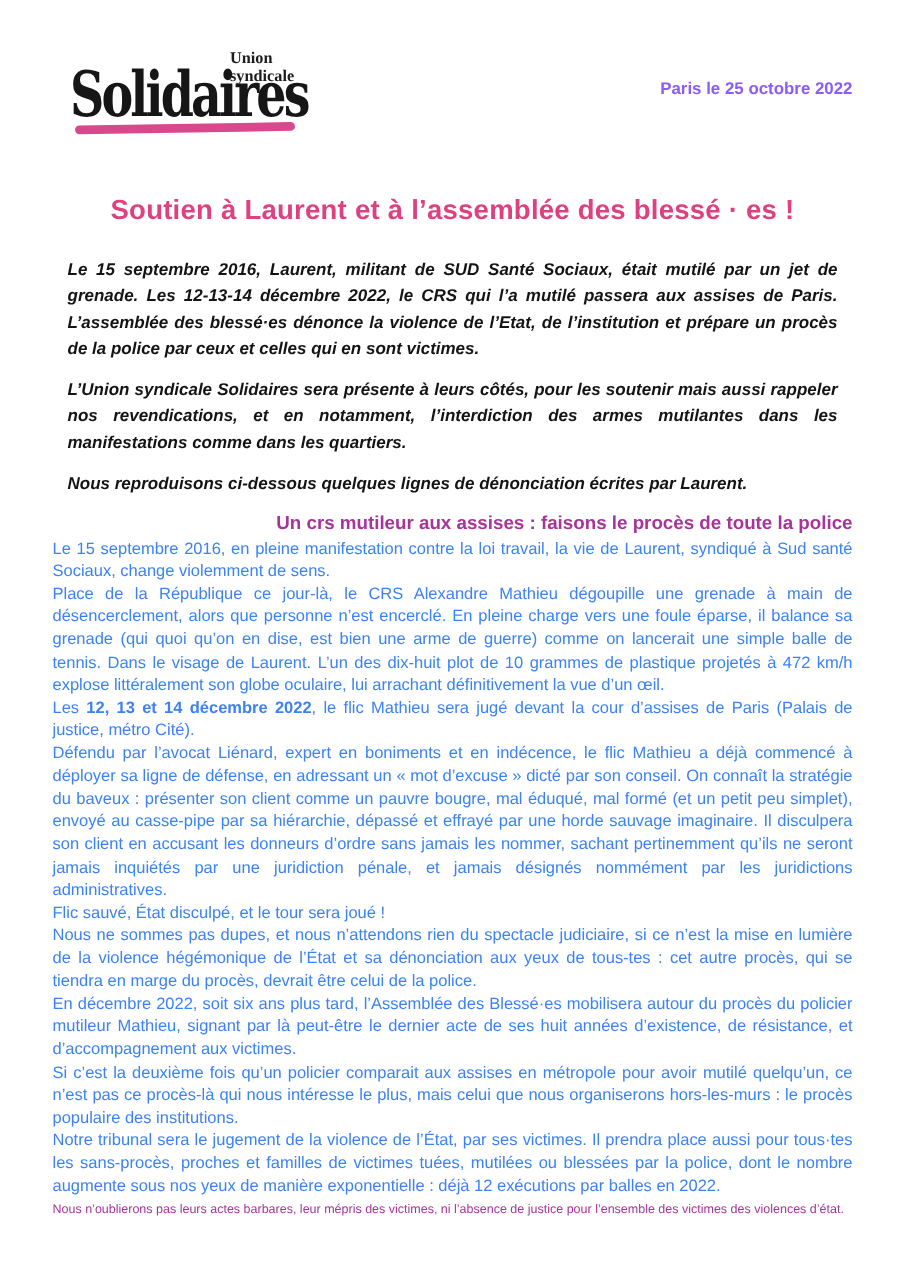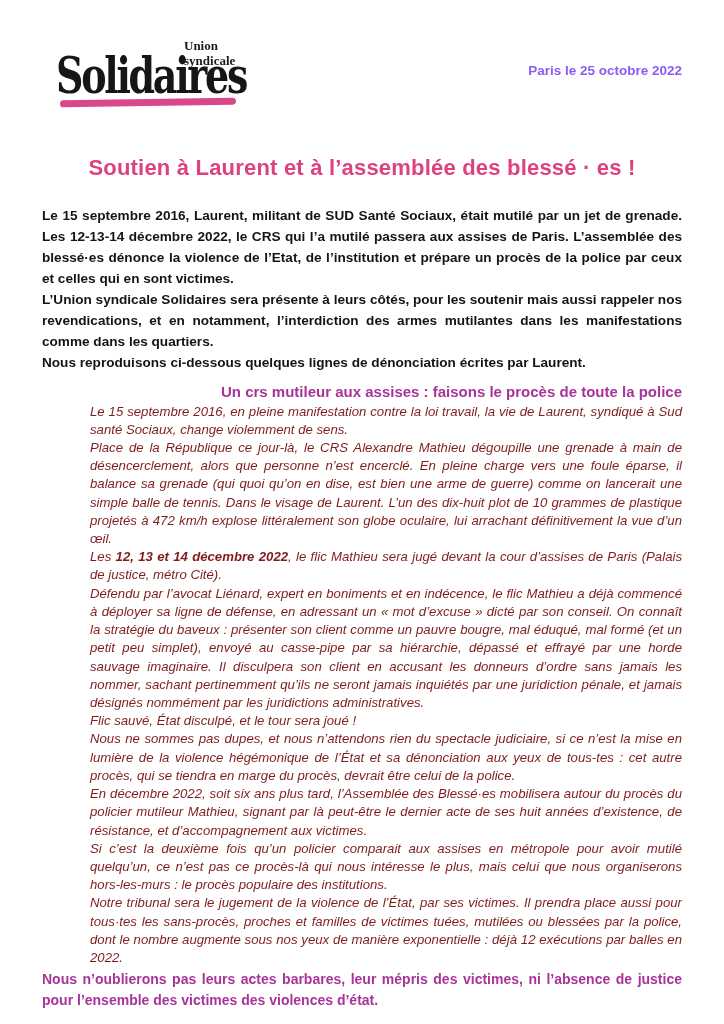--- a/index.html
+++ b/index.html
@@ -58,42 +58,42 @@
     color: var(--title-pink, #de4180);
     font-weight: bold;
     font-size: 22px;
     letter-spacing: 0.2px;
     margin-top: 20px;
     margin-bottom: 24px;
   }
 
   
   .intro { font-weight: bold; font-size: 13.6px; line-height: 1.55; text-align: justify; color: #141414; }
-  .intro p { margin: 0; }
+  .intro p { margin: 12px; font-style: italic; }
 
   
   .subtitle {
     text-align: right;
     color: var(--magenta, #a8339a);
     font-weight: bold;
     font-size: 15px;
     margin-top: 9px;
     margin-bottom: 3px;
   }
 
   
-  .body-text { font-style: italic; font-size: 13.2px; line-height: 1.38; text-align: justify; color: #7f1d1d; margin-left: 48px; }
+  .body-text { font-size: 13.2px; line-height: 1.38; text-align: justify; color: #3b82f6; }
   .body-text p { margin: 0; }
   .seg-bold { font-weight: bold; }
 
   
   .closing {
     color: var(--magenta, #a8339a);
-    font-weight: bold;
-    font-size: 14px;
+    font-weight: normal;
+    font-size: 10px;
     line-height: 1.5;
     text-align: justify;
     margin-top: 2px;
   }
 </style>
 </head>
 <body>
 
 <div class="page">
 

